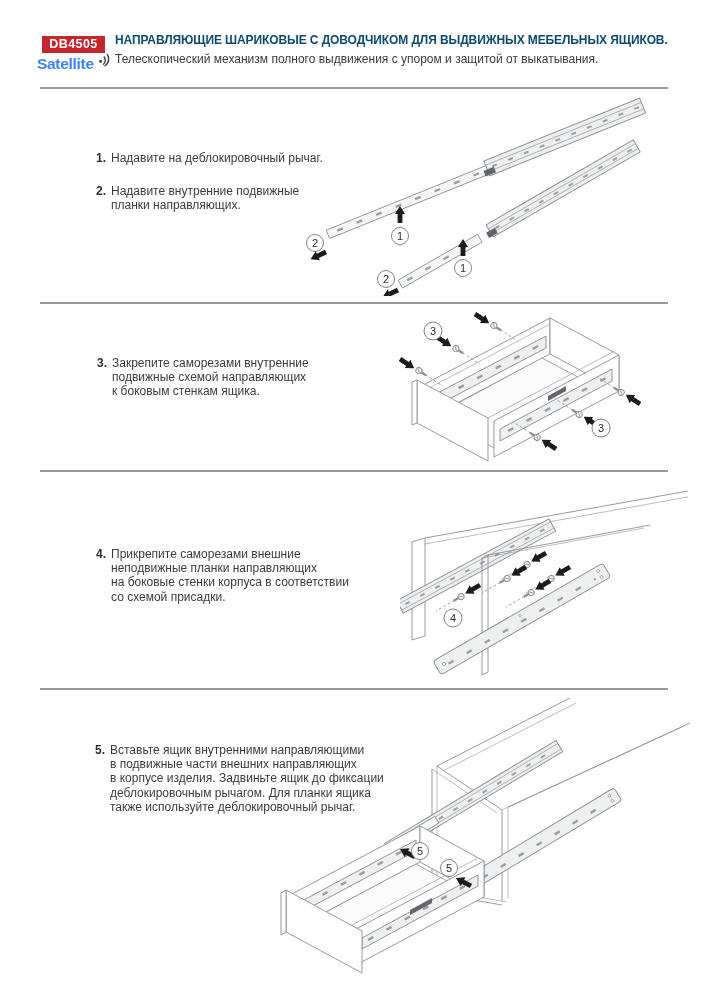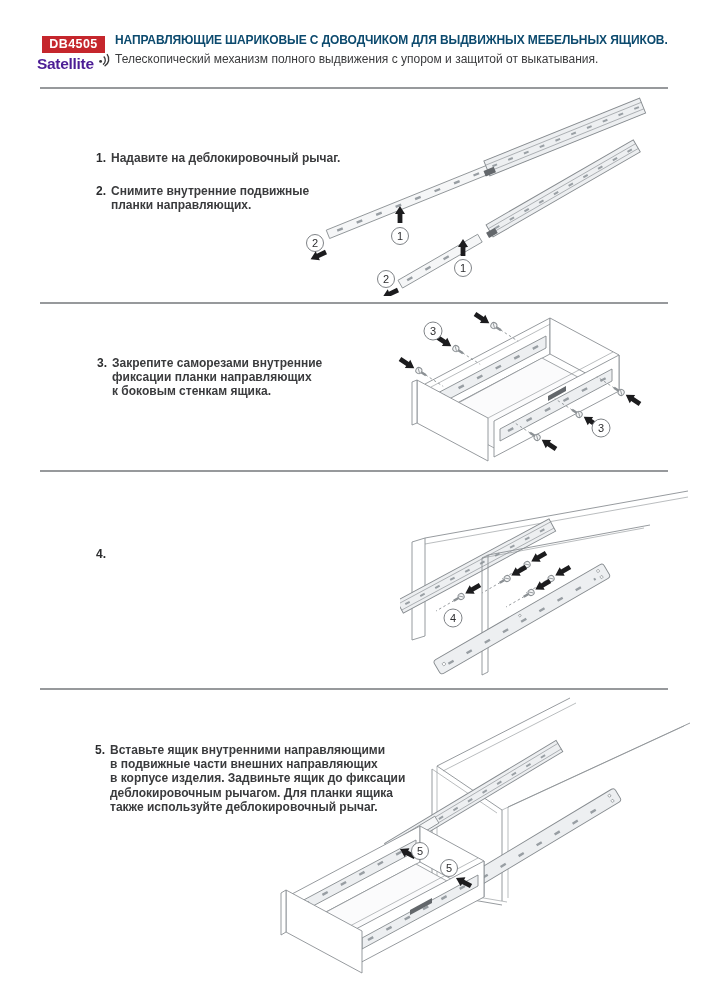--- a/index.html
+++ b/index.html
@@ -4,34 +4,34 @@
 <style>
   html,body{margin:0;padding:0;background:#e8e8e8;}
   .page{position:relative;width:708px;height:1000px;background:#ffffff;margin:0 auto;
         font-family:"Liberation Sans",sans-serif;color:#3a3b3d;overflow:hidden;}
 
   
   .code-box{position:absolute;left:42px;top:36px;width:63px;height:17px;
             background:var(--accent_red,#c5262c);color:#fff;font-weight:bold;
             font-size:12.5px;text-align:center;line-height:17px;letter-spacing:.4px;}
   .brand{position:absolute;left:37px;top:55px;font-size:15.5px;font-weight:bold;
-         color:#4c1d95;letter-spacing:-.3px;display:flex;align-items:flex-start;}
+         color:#3b82f6;letter-spacing:-.3px;display:flex;align-items:flex-start;}
   .brand svg{margin-left:1px;margin-top:-4px;}
   .title{position:absolute;left:115px;top:33px;font-size:12px;font-weight:bold;
          color:#0c4a6e;letter-spacing:-.1px;white-space:nowrap;}
   .sub{position:absolute;left:115px;font-size:12px;color:#3a3b3d;white-space:nowrap;}
   .sub.l1{top:52px;} .sub.l2{top:62px;}
 
   .divider{position:absolute;left:40px;width:628px;height:2px;background:var(--divider,#97999c);}
   .d1{top:87px;} .d2{top:302px;} .d3{top:470px;} .d4{top:688px;}
 
   
   .step{position:absolute;display:flex;font-size:12px;line-height:14.2px;color:#3a3b3d;width:330px;}
   .step .num{font-weight:bold;color:#2b2c2e;width:15px;flex:0 0 15px;}
-  .step .txt{white-space:pre-line;font-weight:bold;}
+  .step .txt{white-space:pre-line;}
   .st1{left:96px;top:151px;} .st2{left:96px;top:184px;} .st3{left:97px;top:356px;}
   .st4{left:96px;top:547px;} .st5{left:95px;top:743px;}
 
   
   svg.illus{position:absolute;}
   .wire line{stroke:#8b9094;stroke-width:.9;}
   line.thin{stroke:#8b9094;stroke-width:.6;}
   .panel{fill:#ffffff;stroke:#8b9094;stroke-width:.9;}
   .panelt{fill:none;stroke:#8b9094;stroke-width:.9;}
   .panel2{fill:#fbfbfc;stroke:#8b9094;stroke-width:.8;}
@@ -80,31 +80,35 @@
   <div class="divider d2"></div>
   <div class="divider d3"></div>
   <div class="divider d4"></div>
 
   <div class="step st1">
     <span class="num">1.</span>
     <span class="txt">Надавите на деблокировочный рычаг.</span>
   </div>
   <div class="step st2">
     <span class="num">2.</span>
-    <span class="txt">Снимите внутренние подвижные
+    <span class="txt">Надавите внутренние подвижные
 планки направляющих.</span>
   </div>
   <div class="step st3">
     <span class="num">3.</span>
     <span class="txt">Закрепите саморезами внутренние
-фиксации планки направляющих
+подвижные схемой направляющих
 к боковым стенкам ящика.</span>
   </div>
   <div class="step st4">
     <span class="num">4.</span>
+    <span class="txt">Прикрепите саморезами внешние
+неподвижные планки направляющих
+на боковые стенки корпуса в соответствии
+со схемой присадки.</span>
   </div>
   <div class="step st5">
     <span class="num">5.</span>
     <span class="txt">Вставьте ящик внутренними направляющими
 в подвижные части внешних направляющих
 в корпусе изделия. Задвиньте ящик до фиксации
 деблокировочным рычагом. Для планки ящика
 также используйте деблокировочный рычаг.</span>
   </div>
 

